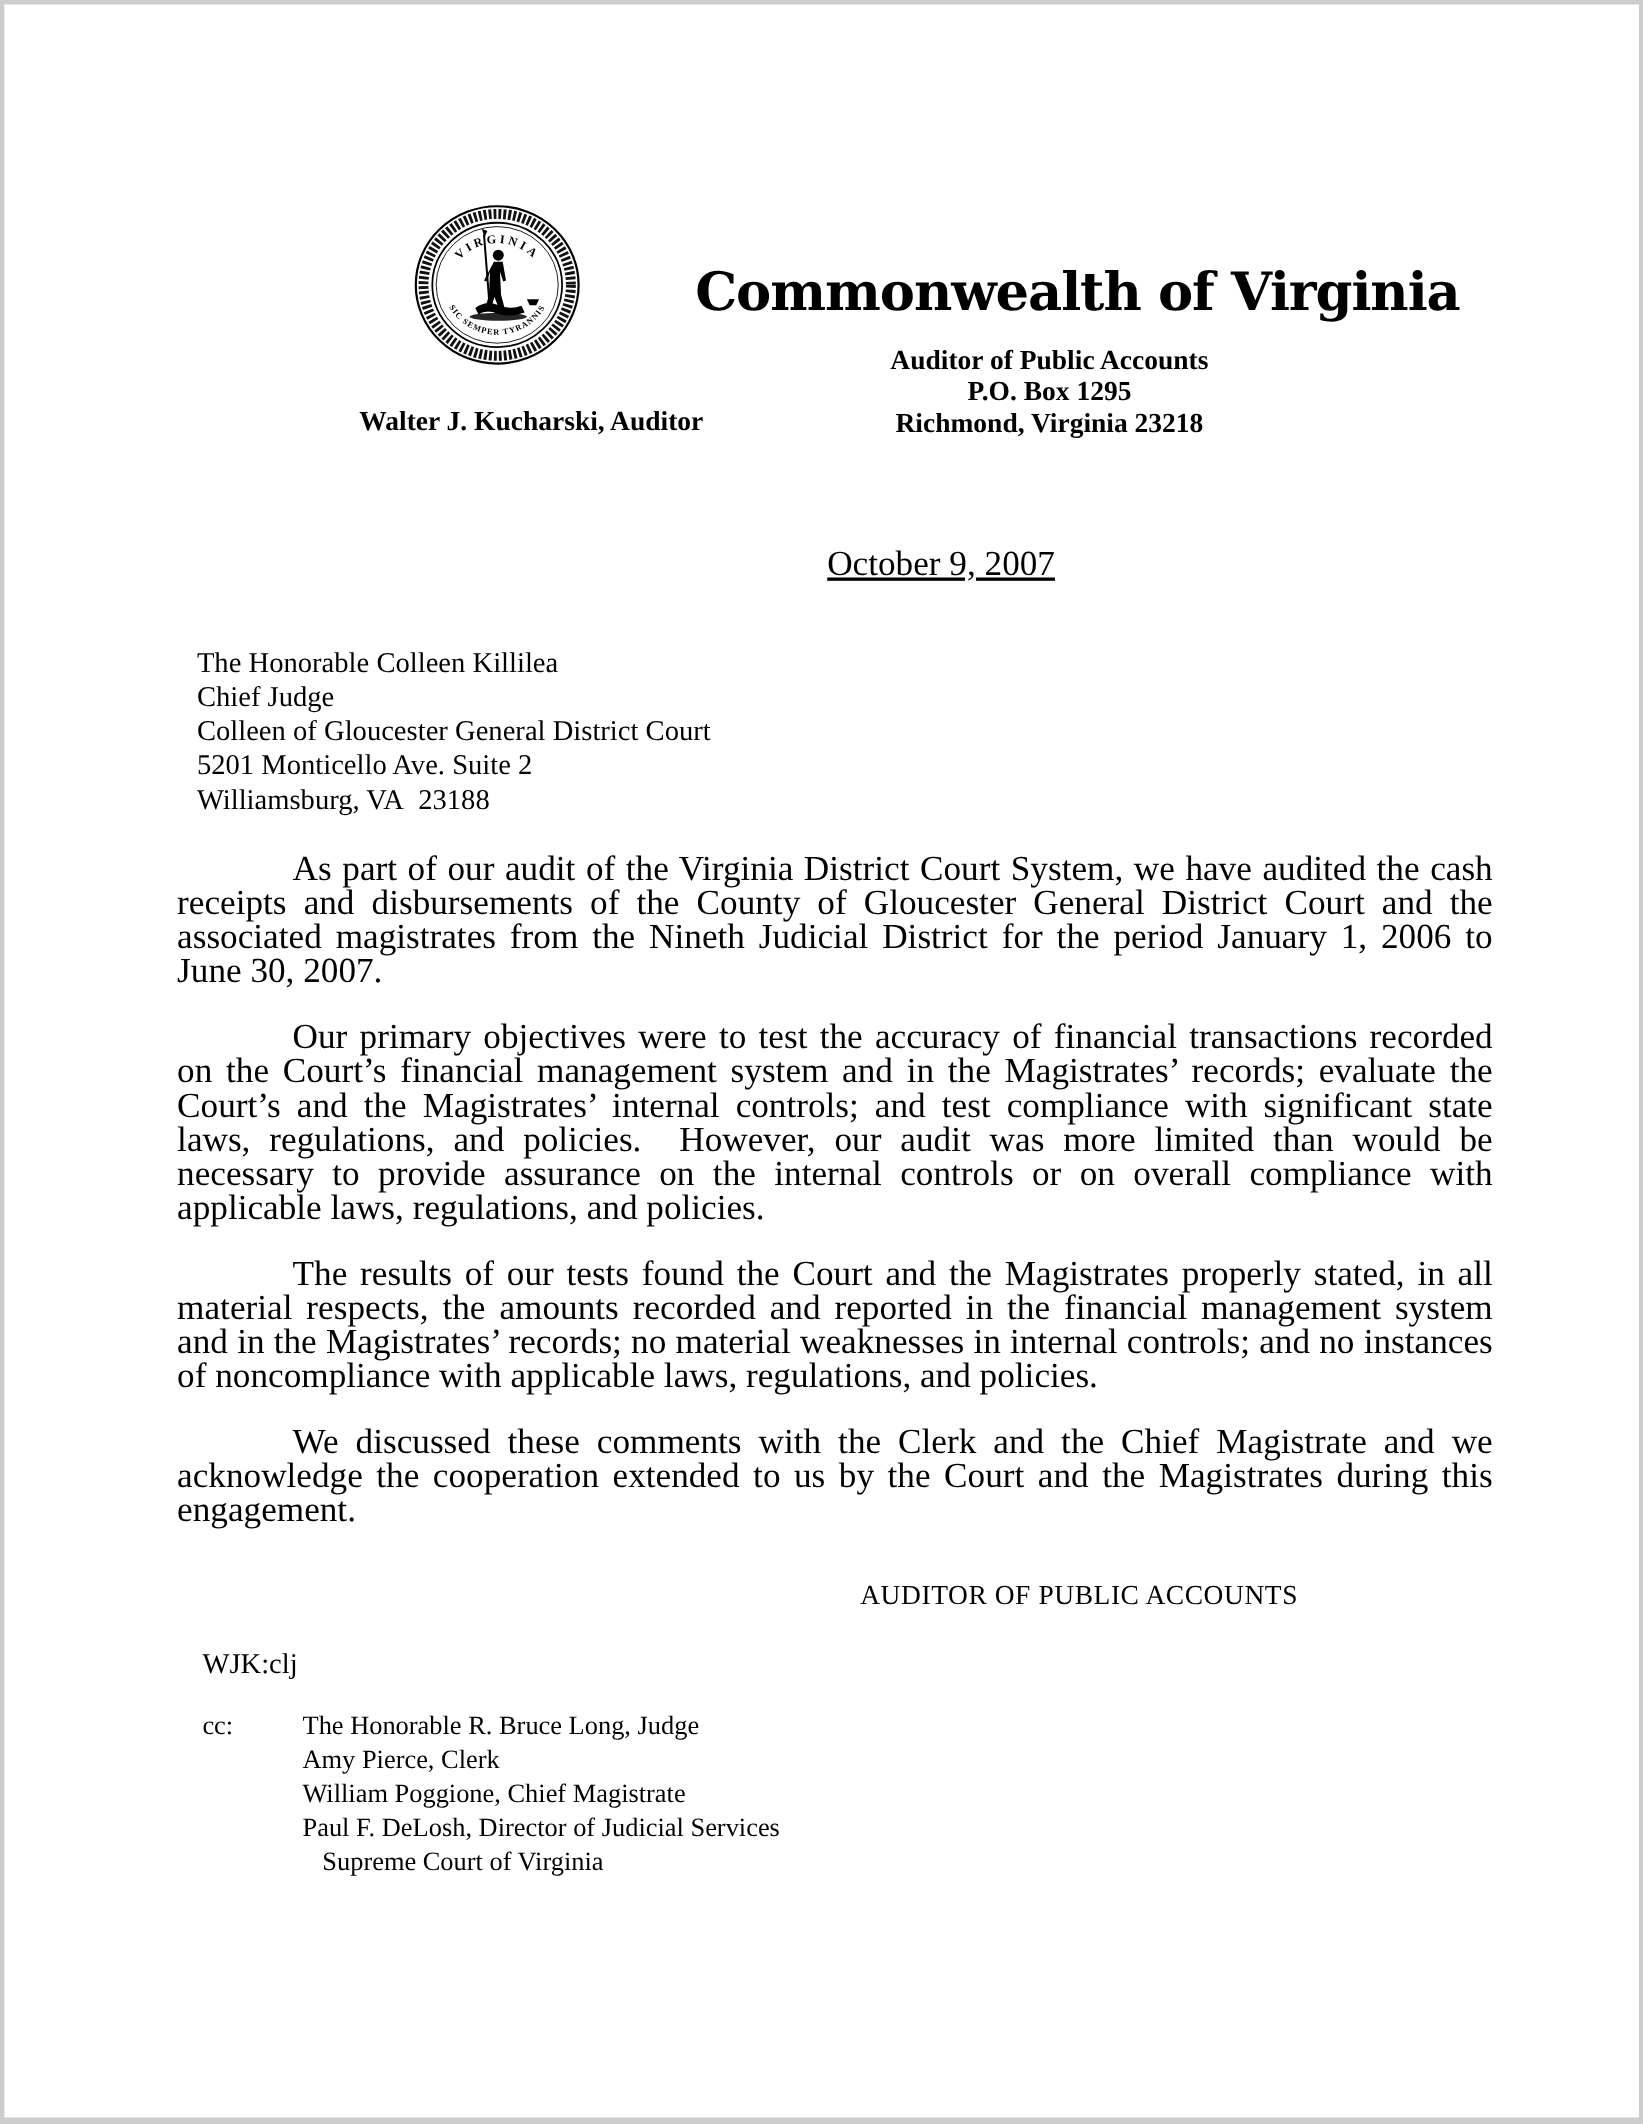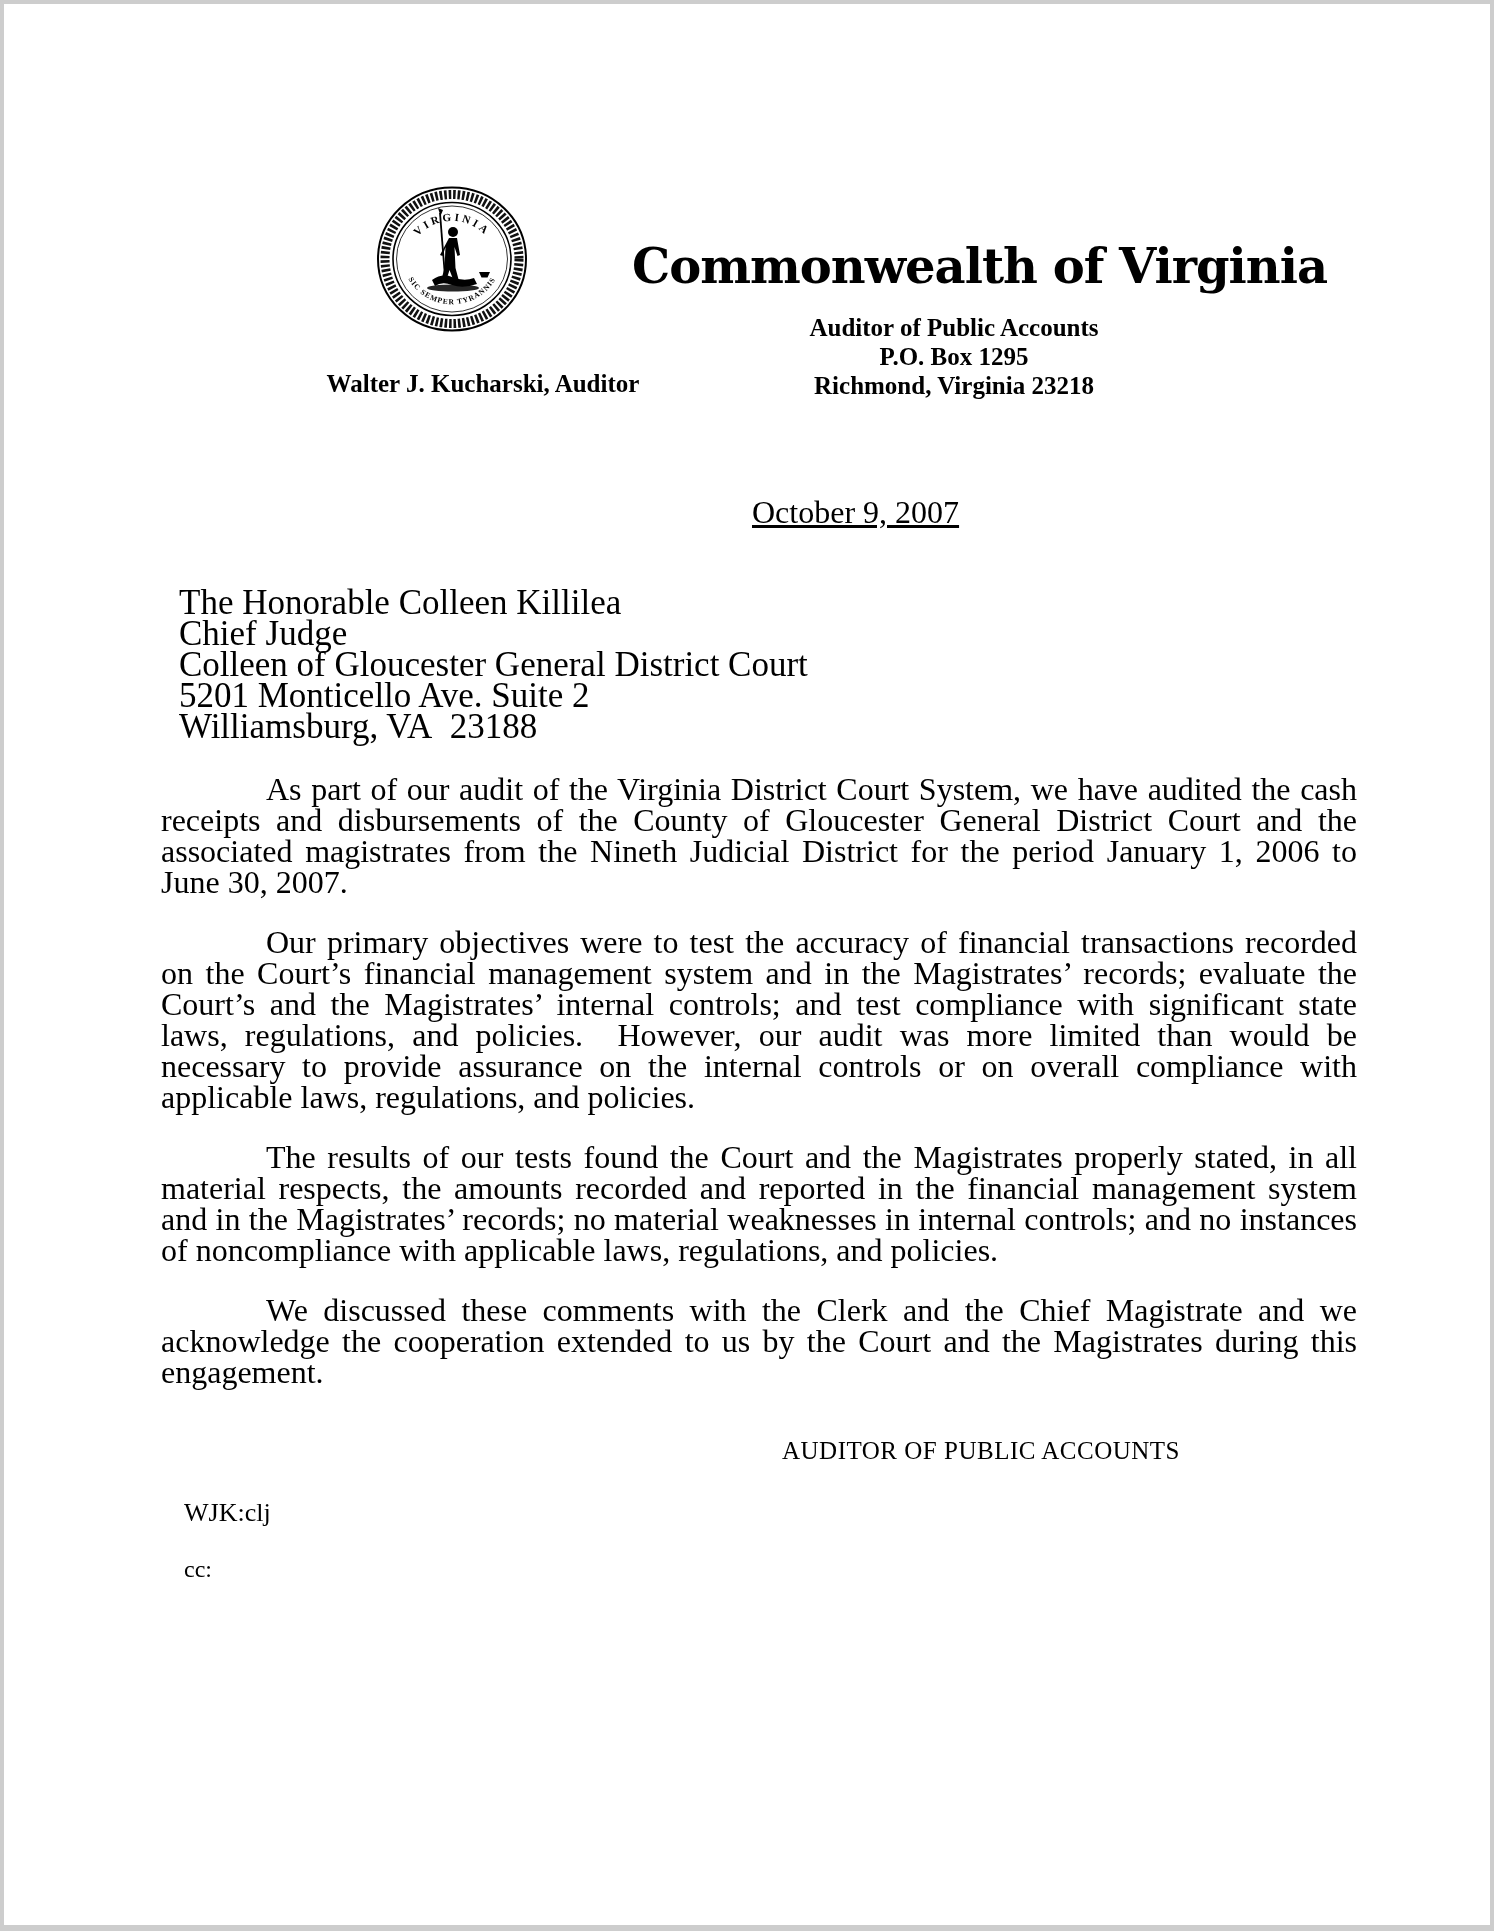--- a/index.html
+++ b/index.html
@@ -26,21 +26,21 @@
   }
   .office{
     position:absolute;left:740px;top:309px;width:420px;
     text-align:center;font-weight:bold;font-size:25px;line-height:29px;
   }
   .auditor-name{
     position:absolute;left:279px;top:366px;width:400px;
     text-align:center;font-weight:bold;font-size:25px;
   }
   .date{position:absolute;left:748px;top:490px;font-size:32px;text-decoration:underline;}
-  .recipient{position:absolute;left:175px;top:583px;font-size:35px;line-height:31px;}
+  .recipient{position:absolute;left:175px;top:583px;font-size:26px;line-height:31px;}
   .paragraphs{
     position:absolute;left:157px;top:770px;width:1196px;
     font-size:32px;line-height:31px;text-align:justify;
   }
   .paragraphs p{margin:0 0 29px 0;text-indent:105px;}
   .sig-org{position:absolute;left:778px;top:1433px;font-size:25px;letter-spacing:0.5px;}
   .ref{position:absolute;left:180px;top:1494px;font-size:26px;}
   .cc{position:absolute;left:180px;top:1550px;font-size:24px;line-height:31px;display:flex;}
   .cc-label{width:91px;flex:0 0 91px;}
   .cc-list div{white-space:nowrap;}
@@ -103,15 +103,22 @@
     <p>The results of our tests found the Court and the Magistrates properly stated, in all material respects, the amounts recorded and reported in the financial management system and in the Magistrates’ records; no material weaknesses in internal controls; and no instances of noncompliance with applicable laws, regulations, and policies.</p>
     <p>We discussed these comments with the Clerk and the Chief Magistrate and we acknowledge the cooperation extended to us by the Court and the Magistrates during this engagement.</p>
   </div>
 
   <div class="sig-org">AUDITOR OF PUBLIC ACCOUNTS</div>
 
   <div class="ref">WJK:clj</div>
 
   <div class="cc">
     <div class="cc-label">cc:</div>
+    <div class="cc-list">
+      <div>The Honorable R. Bruce Long, Judge</div>
+      <div>Amy Pierce, Clerk</div>
+      <div>William Poggione, Chief Magistrate</div>
+      <div>Paul F. DeLosh, Director of Judicial Services</div>
+      <div class="cc-sub">Supreme Court of Virginia</div>
+    </div>
   </div>
 
 </div>
 
 </body></html>

